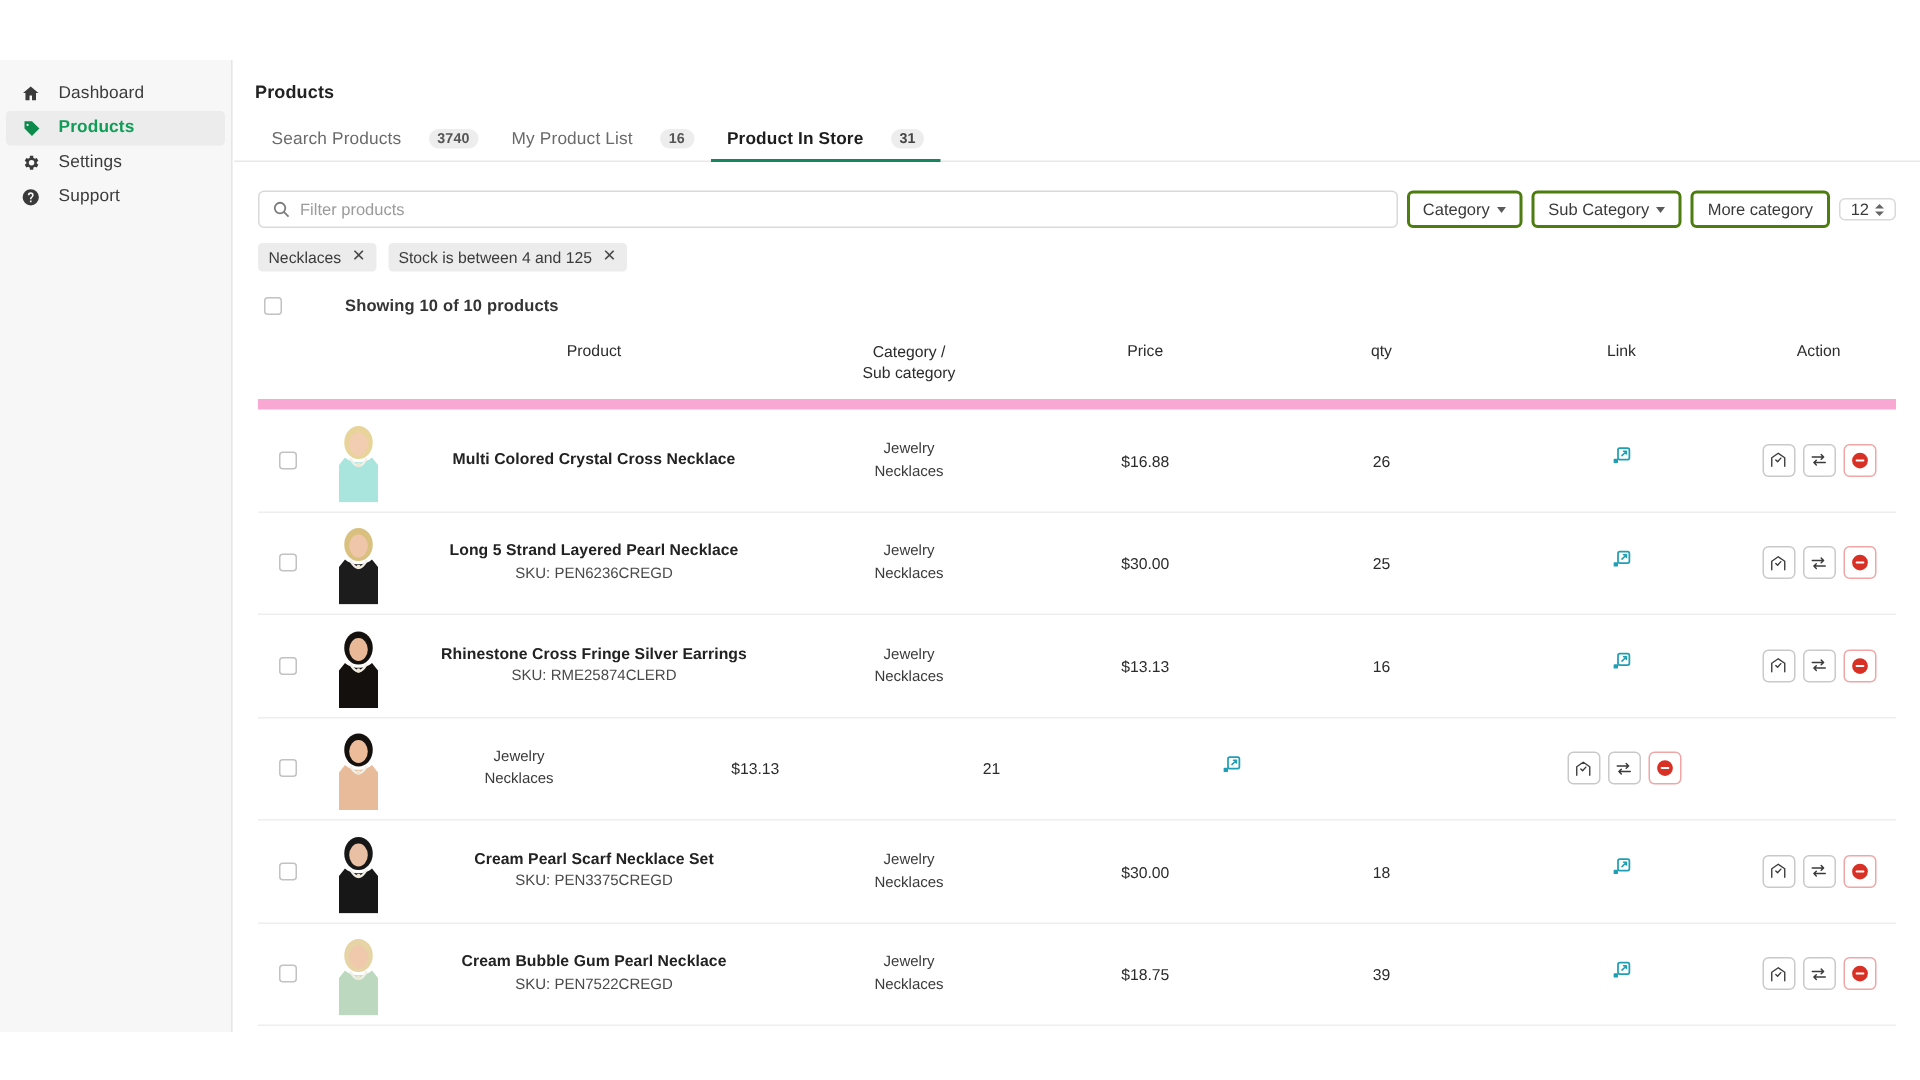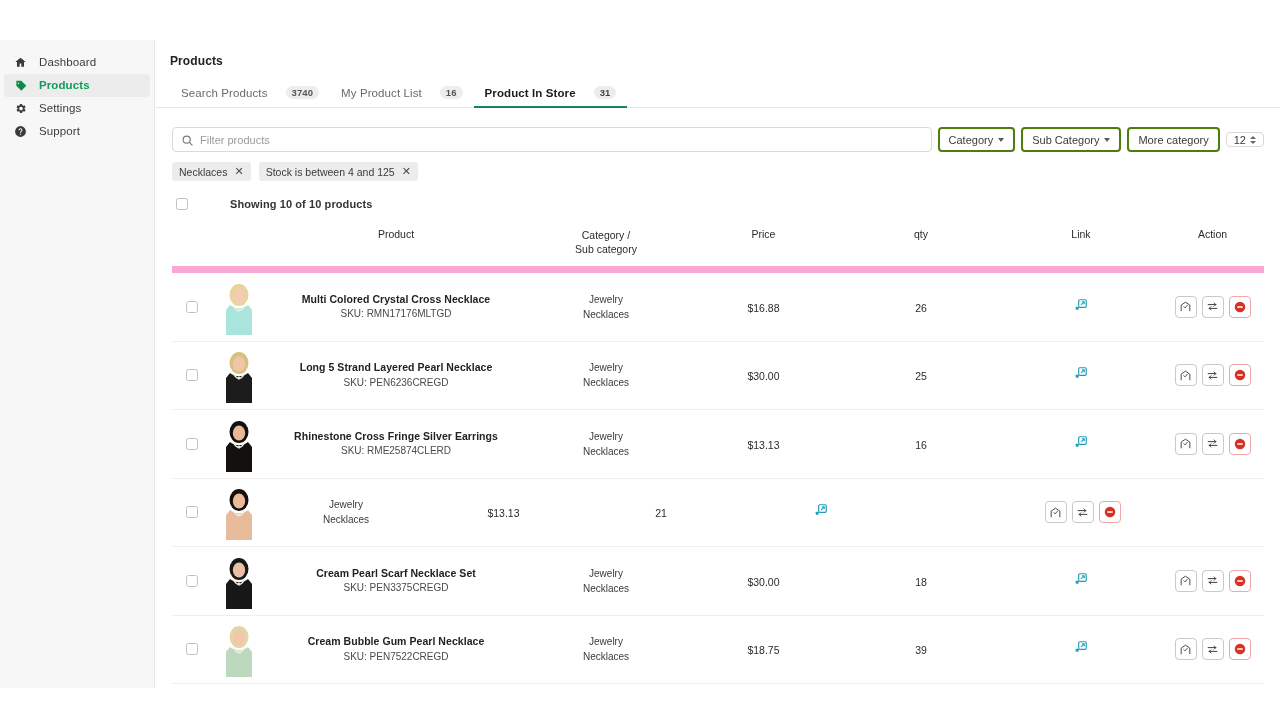--- a/index.html
+++ b/index.html
@@ -290,21 +290,20 @@
                   <ellipse cx="19" cy="16" rx="9.5" ry="11" fill="#e8d49a"></ellipse>
                   <ellipse cx="19" cy="17" rx="6.2" ry="7.6" fill="#f2cdb2"></ellipse>
                   <path d="M10 26c2 2 5.5 3.2 9 3.2S26 28 28 26l4 5v25H6V31z" fill="#a9e5dd"></path>
                   <path d="M13.5 26.5c1.6 3.2 3.4 5 5.5 5s3.9-1.8 5.5-5" fill="none" stroke="#f3f0ea" stroke-width="1.6"></path>
                   <circle cx="19" cy="31" r="1.5" fill="#efe7d4"></circle>
                 </svg>
               </span>
     </div>
     <div class="c-prod">
       <div class="p-name">Multi Colored Crystal Cross Necklace</div>
-      <div class="p-sku">SKU:  RMN17176MLTGD</div>
     </div>
     <div class="c-cat">
       <div class="cat-t">Jewelry</div>
       <div class="cat-t">Necklaces</div>
     </div>
     <div class="c-price">
       <span class="price-t">$16.88</span>
     </div>
     <div class="c-qty">
       <span class="qty-t">26</span>

